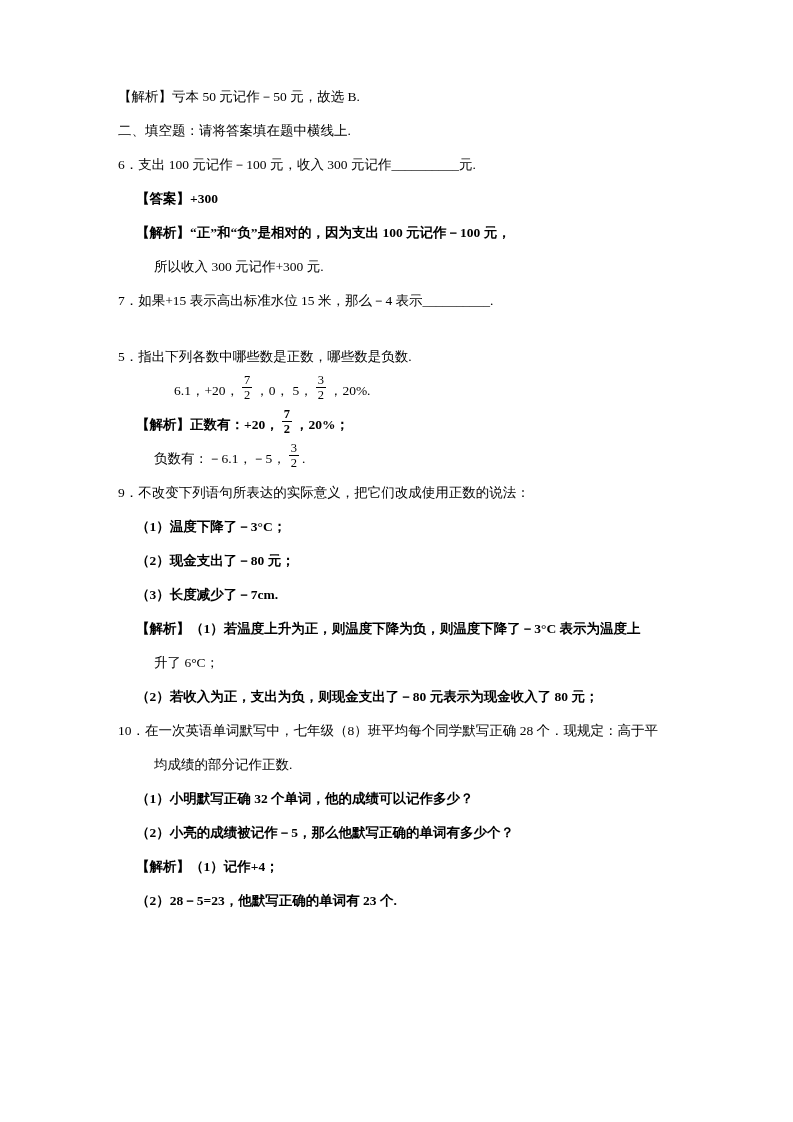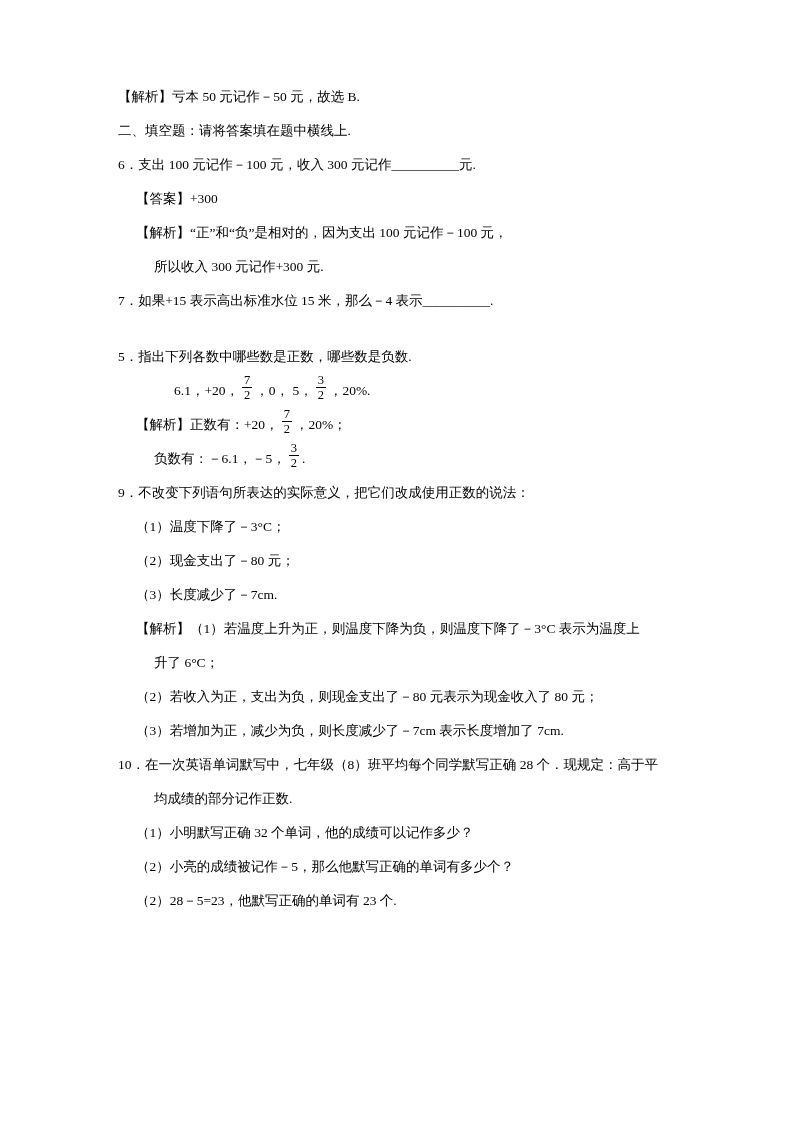--- a/index.html
+++ b/index.html
@@ -21,21 +21,21 @@
     box-sizing: border-box;
     padding: 64px 95px 0 118px;
     margin-top: 16px;
   }
   .line {
     font-size: 13.5px;
     line-height: 34px;
     white-space: nowrap;
   }
   .indent-0 { margin-left: 0; }
-  .indent-1 { margin-left: 18px; }
+  .indent-1 { margin-left: 18px; font-weight: bold; }
   .indent-2 { margin-left: 36px; }
   .indent-3 { margin-left: 56px; }
   .gap-md { height: 22px; }
 
   
   .frac {
     display: inline-block;
     vertical-align: -0.55em;
     text-align: center;
     font-size: 12.5px;
@@ -117,27 +117,27 @@
   <div class="line indent-1">（2）现金支出了－80 元；</div>
 
   <div class="line indent-1">（3）长度减少了－7cm.</div>
 
   <div class="line indent-1">【解析】（1）若温度上升为正，则温度下降为负，则温度下降了－3°C 表示为温度上</div>
 
   <div class="line indent-2">升了 6°C；</div>
 
   <div class="line indent-1">（2）若收入为正，支出为负，则现金支出了－80 元表示为现金收入了 80 元；</div>
 
-  <div class="line indent-1">（3）若增加为正，减少为负，则长度减少了－7cm 表示长度增加了 7cm.</div>
 
   <div class="line indent-0">10．在一次英语单词默写中，七年级（8）班平均每个同学默写正确 28 个．现规定：高于平</div>
 
   <div class="line indent-2">均成绩的部分记作正数.</div>
 
   <div class="line indent-1">（1）小明默写正确 32 个单词，他的成绩可以记作多少？</div>
 
   <div class="line indent-1">（2）小亮的成绩被记作－5，那么他默写正确的单词有多少个？</div>
 
+  <div class="line indent-1">【解析】（1）记作+4；</div>
 
   <div class="line indent-1">（2）28－5=23，他默写正确的单词有 23 个.</div>
 
 
 </div>
 
 </body></html>

